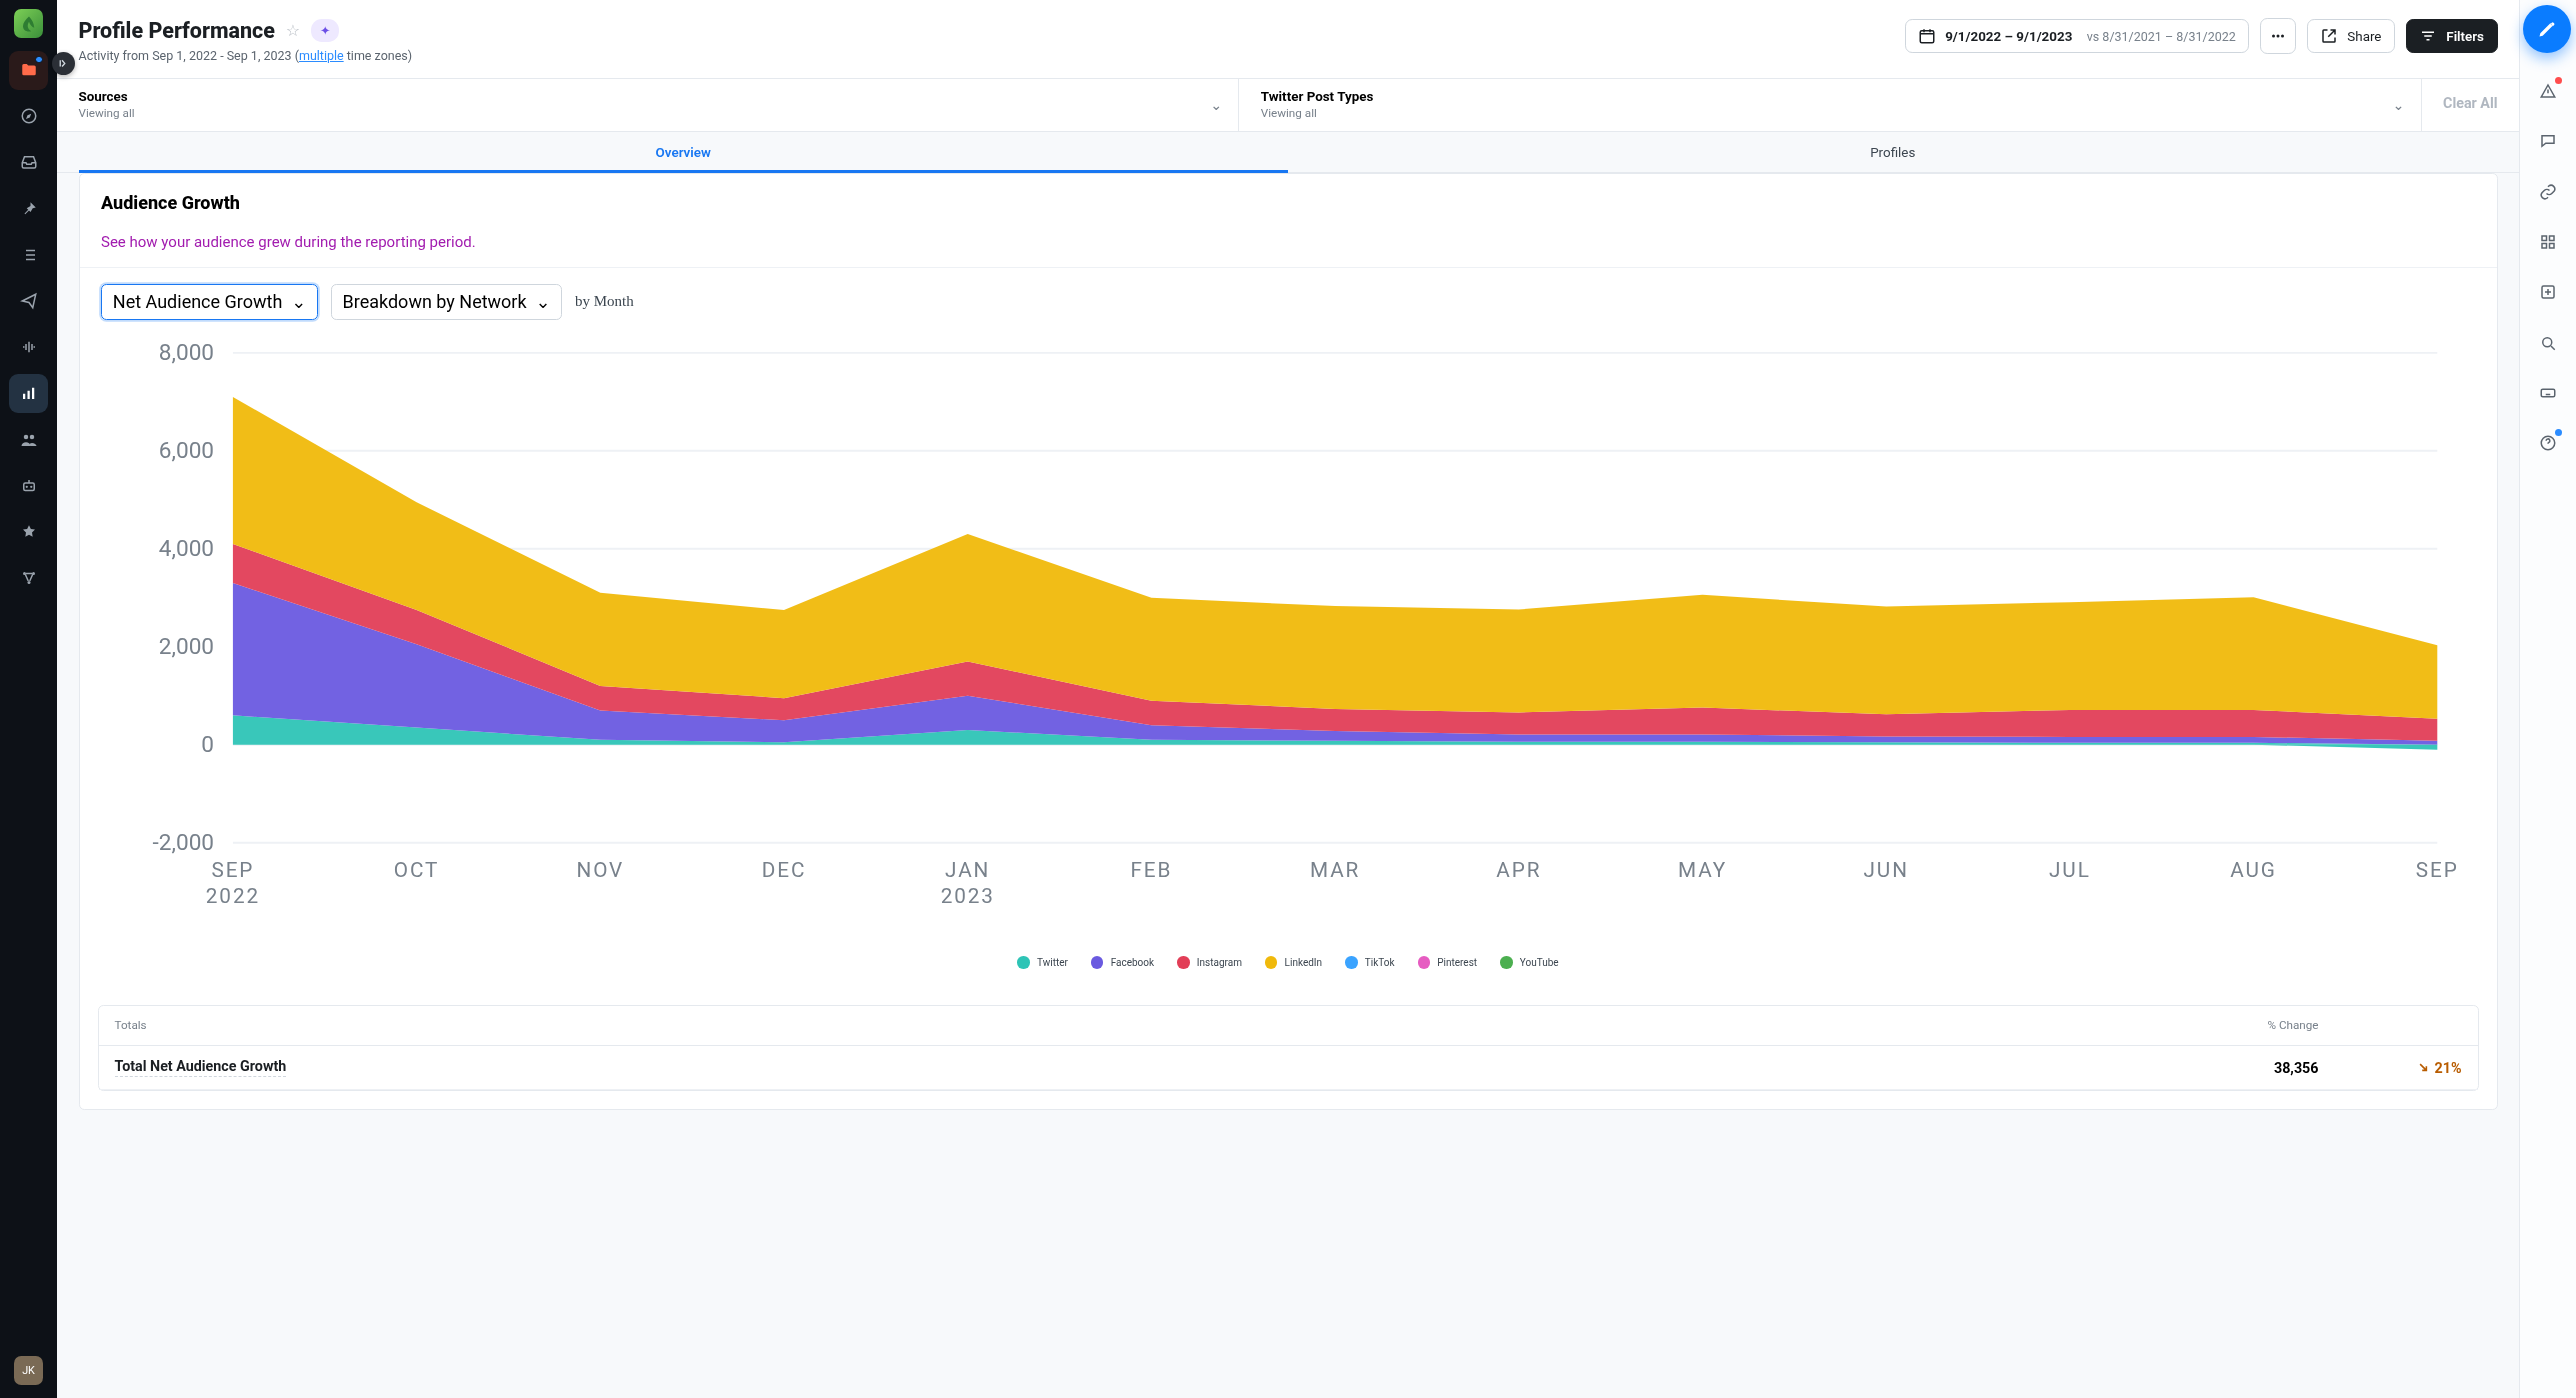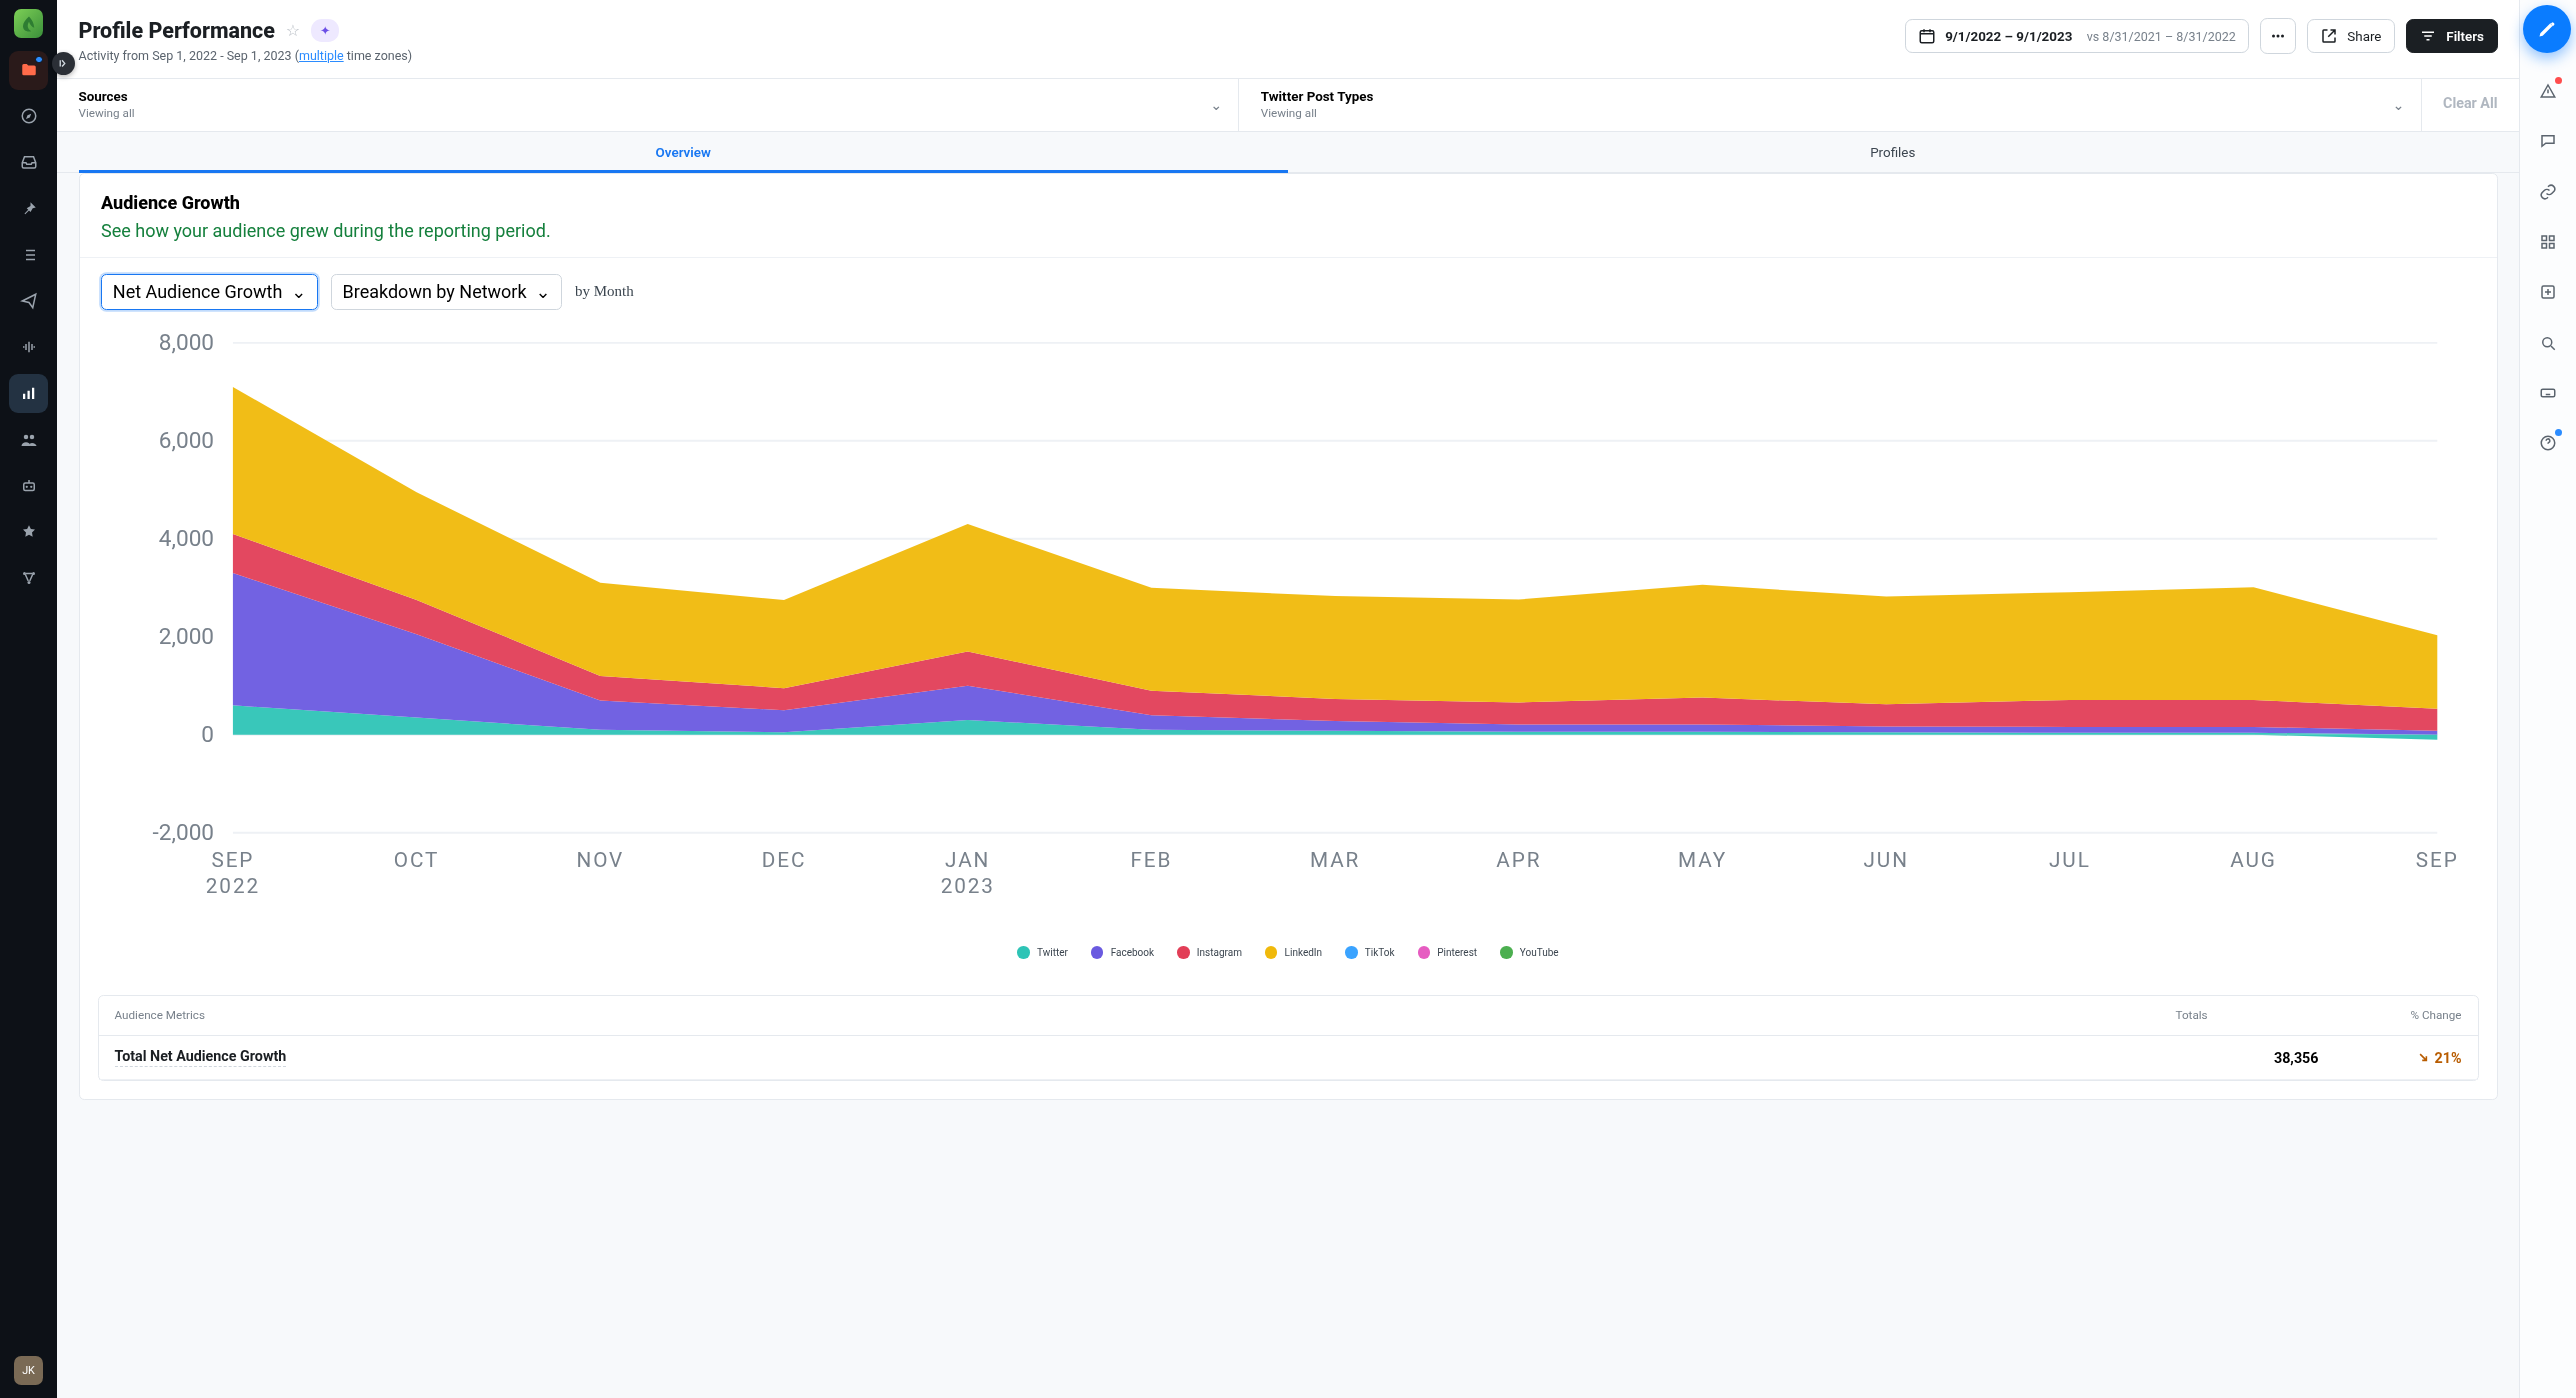--- a/index.html
+++ b/index.html
@@ -46,21 +46,21 @@
 .tabs { display:flex; border-bottom:0.9px solid #e5e9ee; padding:0 21.5px; background:#f7f9fb;}
 .tab { flex:1; text-align:center; padding:12.5px 0; font-size:13.4px; color:#3c4650; cursor:pointer; position:relative;}
 .tab.active { color:#1877f2; font-weight:600;}
 .tab.active::after { content:""; position:absolute; left:0; right:0; bottom:-0.9px; height:2.7px; background:#1877f2;}
 
 
 .body-scroll { flex:1; overflow:auto; background:#f7f9fb; padding:0 21.5px 21.5px;}
 .panel { background:#fff; border:0.9px solid #e5e9ee; border-radius:5.4px; margin-top:0;}
 .panel-head { padding:18px 21.5px 16px; border-bottom:0.9px solid #eef1f5;}
 .panel-title { font-size:18px; font-weight:800;}
-.panel-sub { font-size:18px; color:#15803d; margin-top:7px;}
+.panel-sub { font-size:15px; color:#a21caf; margin-top:20px;}
 .panel-ctrl { display:flex; align-items:center; gap:12.5px; padding:16px 21.5px 5.4px;}
 .sel { display:inline-flex; align-items:center; gap:9px; border:0.9px solid #cfd6dd; border-radius:5.4px; padding:6.3px 10.8px; font-size:18px; cursor:pointer;}
 .sel.primary { box-shadow:0 0 0 1.8px #1877f244; border-color:#1877f2;}
 .by-month { font-size:15px; color:#3c4650;font-family:Liberation Serif, serif;}
 
 
 .chart-wrap { padding:9px 21.5px 5.4px;}
 .chart { width:100%; }
 .legend { display:flex; gap:23px; justify-content:center; padding:10.8px 0 18px; flex-wrap:wrap;}
 .legend-item { display:flex; align-items:center; gap:7.2px; font-size:10px; color:#3c4650;}
@@ -315,21 +315,20 @@
             <span>Pinterest</span>
           </div>
           <div class="legend-item">
             <span class="l-dot" style="background:#4caf50"></span>
             <span>YouTube</span>
           </div>
         </div>
 
       <div class="metrics">
         <div class="metrics-head">
-          <div>Audience Metrics</div>
           <div style="text-align:left">Totals</div>
           <div style="text-align:right">% Change</div>
         </div>
         <div class="metrics-row">
           <div><span class="name">Total Net Audience Growth</span></div>
           <div class="val">38,356</div>
           <div class="chg">
             <svg width="12.5" height="12.5" viewBox="0 0 24 24">
                 <path stroke="#b85c00" stroke-width="3" fill="none" d="M6 6l12 12M18 10v8h-8"></path>
               </svg>

